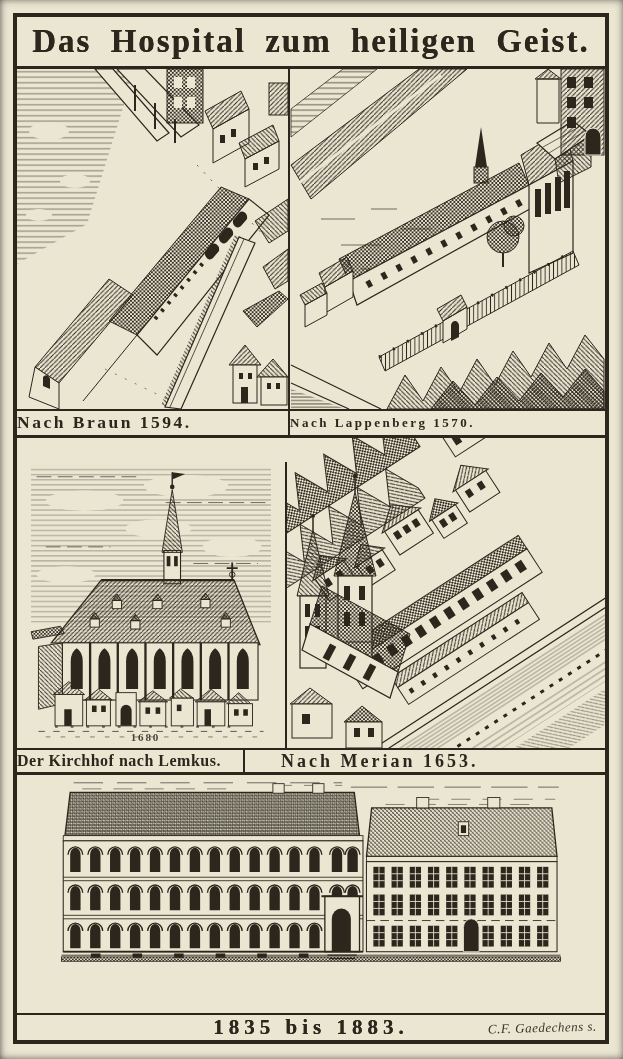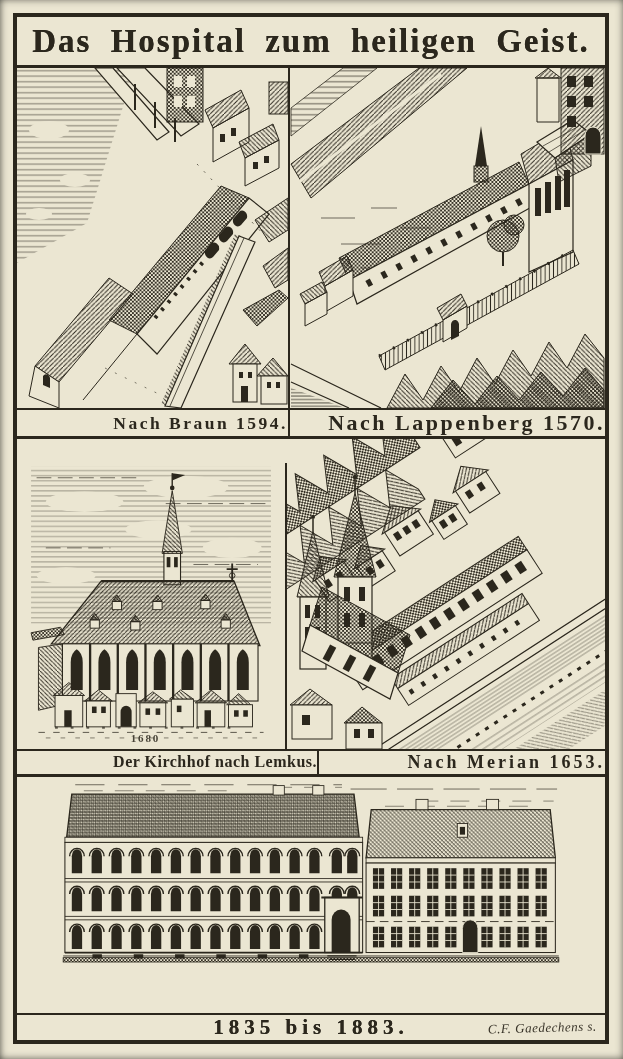--- a/index.html
+++ b/index.html
@@ -49,27 +49,27 @@
   .pane-right-2{flex:1;}
   .panel svg{display:block;width:100%;height:100%;}
   .cap-row{
     display:flex;box-sizing:border-box;
     border-top:2px solid var(--ink);
     border-bottom:3px solid var(--ink);
   }
   .cap-row-1{height:33px;}
   .cap-row-2{height:31px;}
   .cap-cell{
-    display:flex;align-items:center;justify-content:flex-end;
+    display:flex;align-items:center;justify-content:flex-start;
     box-sizing:border-box;color:var(--ink);
     font-weight:700;white-space:nowrap;
   }
   .cap-l1{width:273px;border-right:2px solid var(--ink);font-size:17.5px;letter-spacing:2.5px;}
-  .cap-r1{flex:1;font-size:22px;letter-spacing:2.5px;border-radius:11px;}
-  .cap-l2{width:302px;border-right:2px solid var(--ink);font-size:16px;letter-spacing:.5px;}
+  .cap-r1{flex:1;font-size:13px;letter-spacing:2.5px;border-radius:11px;}
+  .cap-l2{width:228px;border-right:2px solid var(--ink);font-size:16px;letter-spacing:.5px;}
   .cap-r2{flex:1;font-size:18px;letter-spacing:3px;padding-left:36px;}
   .panel-wide{height:219px;}
   .cap-bottom{
     flex:1;box-sizing:border-box;
     border-top:2px solid var(--ink);
     position:relative;
     display:flex;align-items:flex-start;justify-content:center;margin-top:48px;
   }
   .years-text{
     font-size:21px;font-weight:700;color:var(--ink);letter-spacing:5px;

